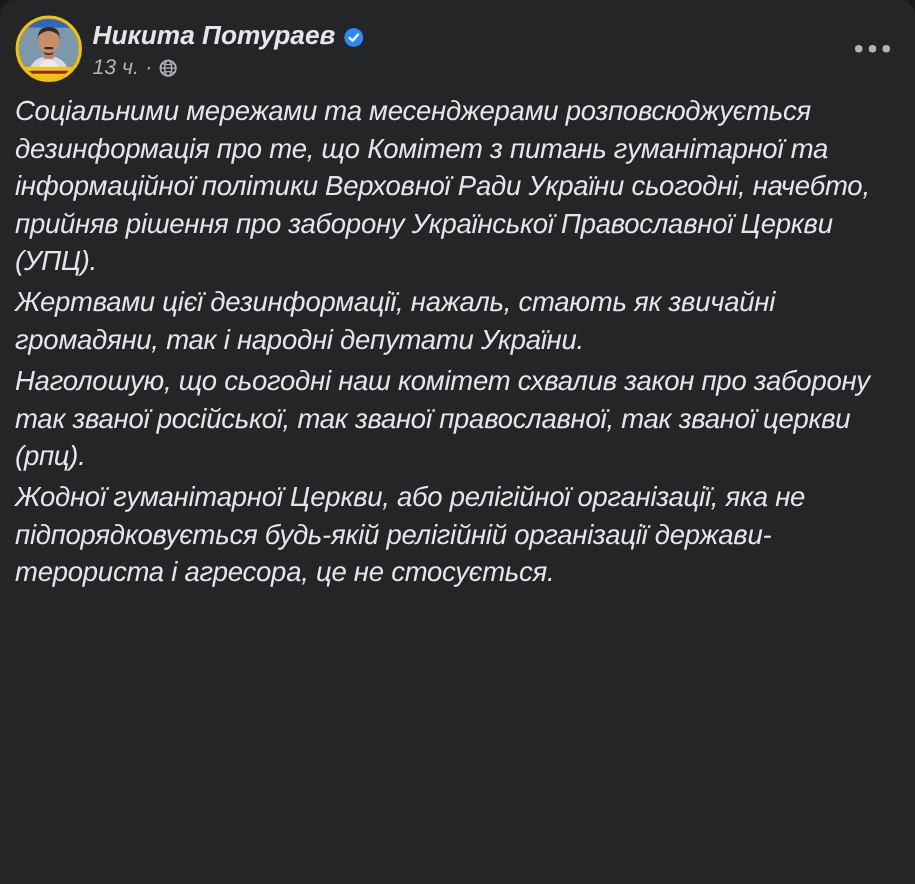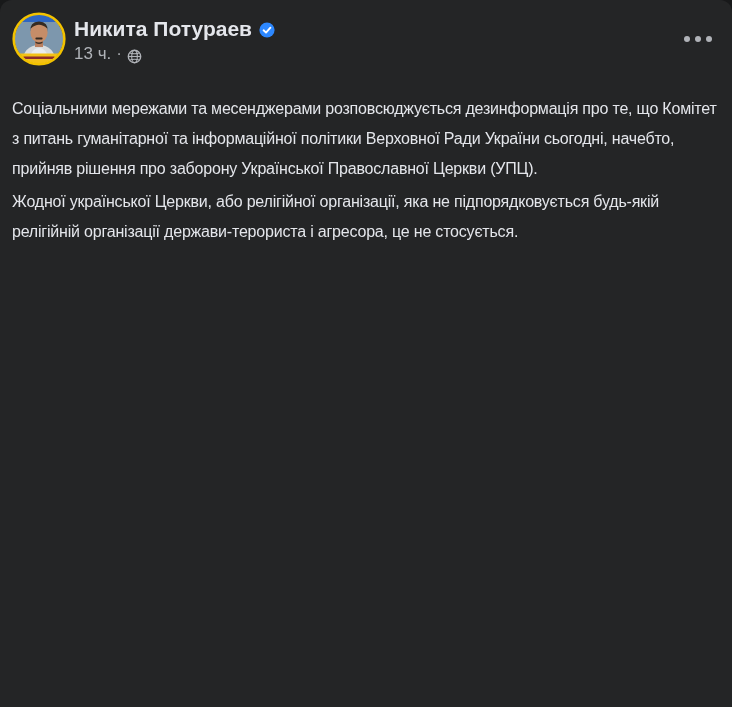--- a/index.html
+++ b/index.html
@@ -19,20 +19,21 @@
     font-family: "Liberation Sans", "DejaVu Sans", sans-serif;
   }
   .card {
     position: relative;
     width: 732px;
     height: 707px;
     box-sizing: border-box;
     background: var(--card-bg);
     border-radius: 12px 12px 0 0;
     padding: 12px 12px 0 12px;
+    font-style: italic;
   }
   .post-header {
     position: relative;
     display: flex;
     align-items: flex-start;
   }
   .avatar-btn {
     width: 54px;
     height: 54px;
     flex: 0 0 auto;
@@ -54,21 +55,21 @@
   .author-name {
     font-size: 21px;
     line-height: 26px;
     font-weight: bold;
     color: var(--text-primary);
     cursor: pointer;
   }
   .verified-badge { display: inline-flex; margin-top: 2px; }
   .meta-line {
     display: flex;
-    align-items: flex-end;
+    align-items: center;
     gap: 5px;
     margin-top: 2px;
     font-size: 17px;
     color: var(--text-secondary);
   }
   .meta-time { cursor: pointer; }
   .meta-sep { opacity: 0.9; }
   .globe { display: inline-flex; margin-top: 1px; }
   .options-btn {
     position: absolute;
@@ -84,23 +85,23 @@
     gap: 5px;
     align-items: center;
   }
   .ellipsis .dot {
     width: 6px;
     height: 6px;
     border-radius: 50%;
     background: var(--text-secondary);
   }
   .post-body {
-    margin-top: 28px;
+    margin-top: 8px;
     color: var(--text-primary);
-    font-size: 16px;
+    font-size: 22px;
     line-height: 30px;
     letter-spacing: -0.2px;
   }
   .post-body p { margin: 0 0 3px 0; }
 </style>
 </head>
 <body>
 
 <div class="card">
 
@@ -160,16 +161,18 @@
         <span class="dot"></span>
           <span class="dot"></span>
           <span class="dot"></span>
       </span>
     </button>
 
   </div>
 
   <div class="post-body">
       <p class="post-paragraph">Соціальними мережами та месенджерами розповсюджується дезинформація про те, що Комітет з питань гуманітарної та інформаційної політики Верховної Ради України сьогодні, начебто, прийняв рішення про заборону Української Православної Церкви (УПЦ).</p>
-      <p class="post-paragraph">Жодної української Церкви, або релігійної організації, яка не підпорядковується будь-якій релігійній організації держави-терориста і агресора, це не стосується.</p>
+      <p class="post-paragraph">Жертвами цієї дезинформації, нажаль, стають як звичайні громадяни, так і народні депутати України.</p>
+      <p class="post-paragraph">Наголошую, що сьогодні наш комітет схвалив закон про заборону так званої російської, так званої православної, так званої церкви (рпц).</p>
+      <p class="post-paragraph">Жодної гуманітарної Церкви, або релігійної організації, яка не підпорядковується будь-якій релігійній організації держави-терориста і агресора, це не стосується.</p>
     </div>
 
 </div>
 
 </body></html>

